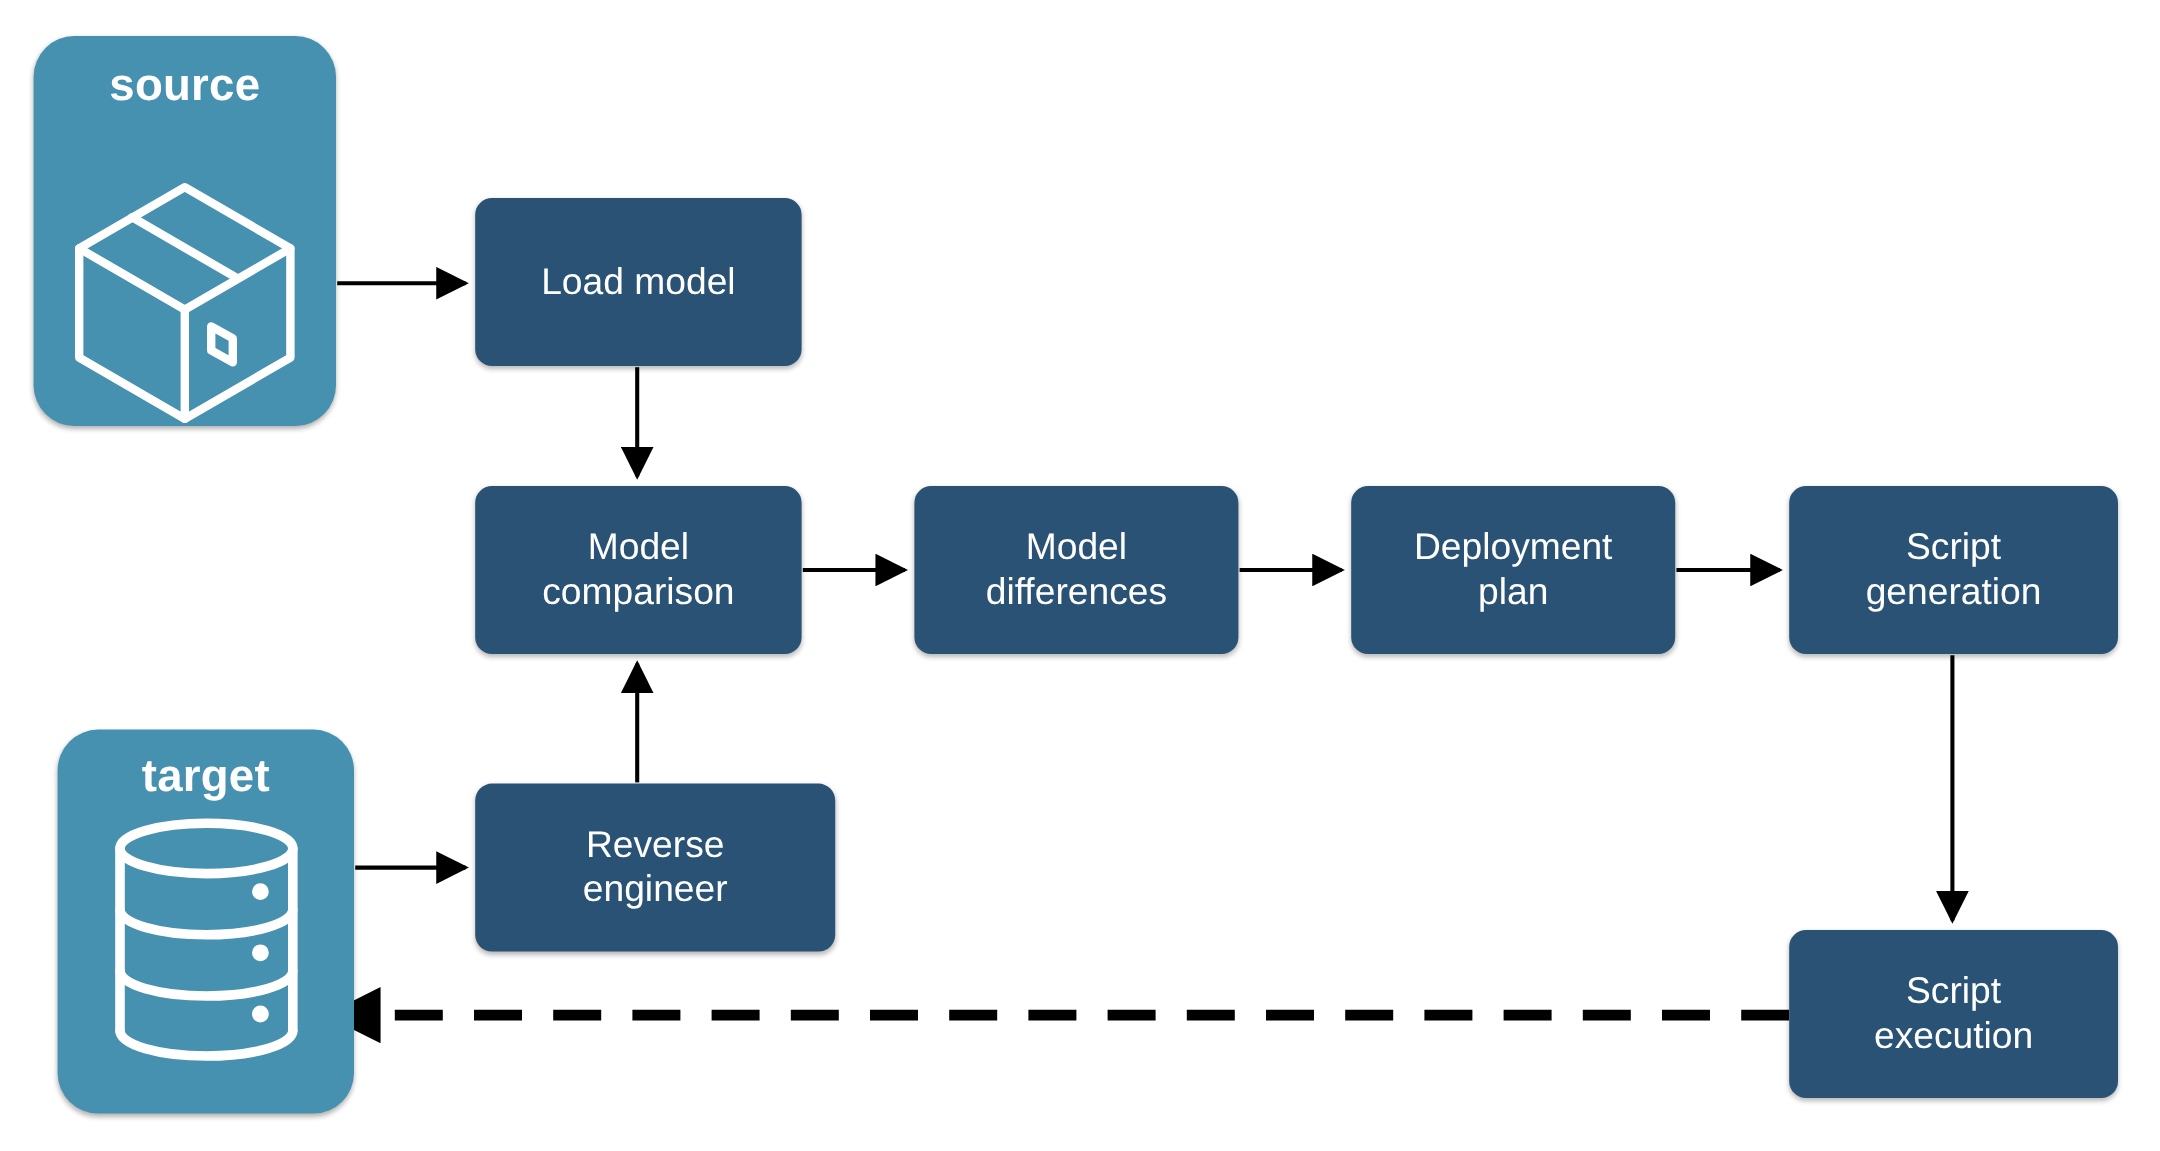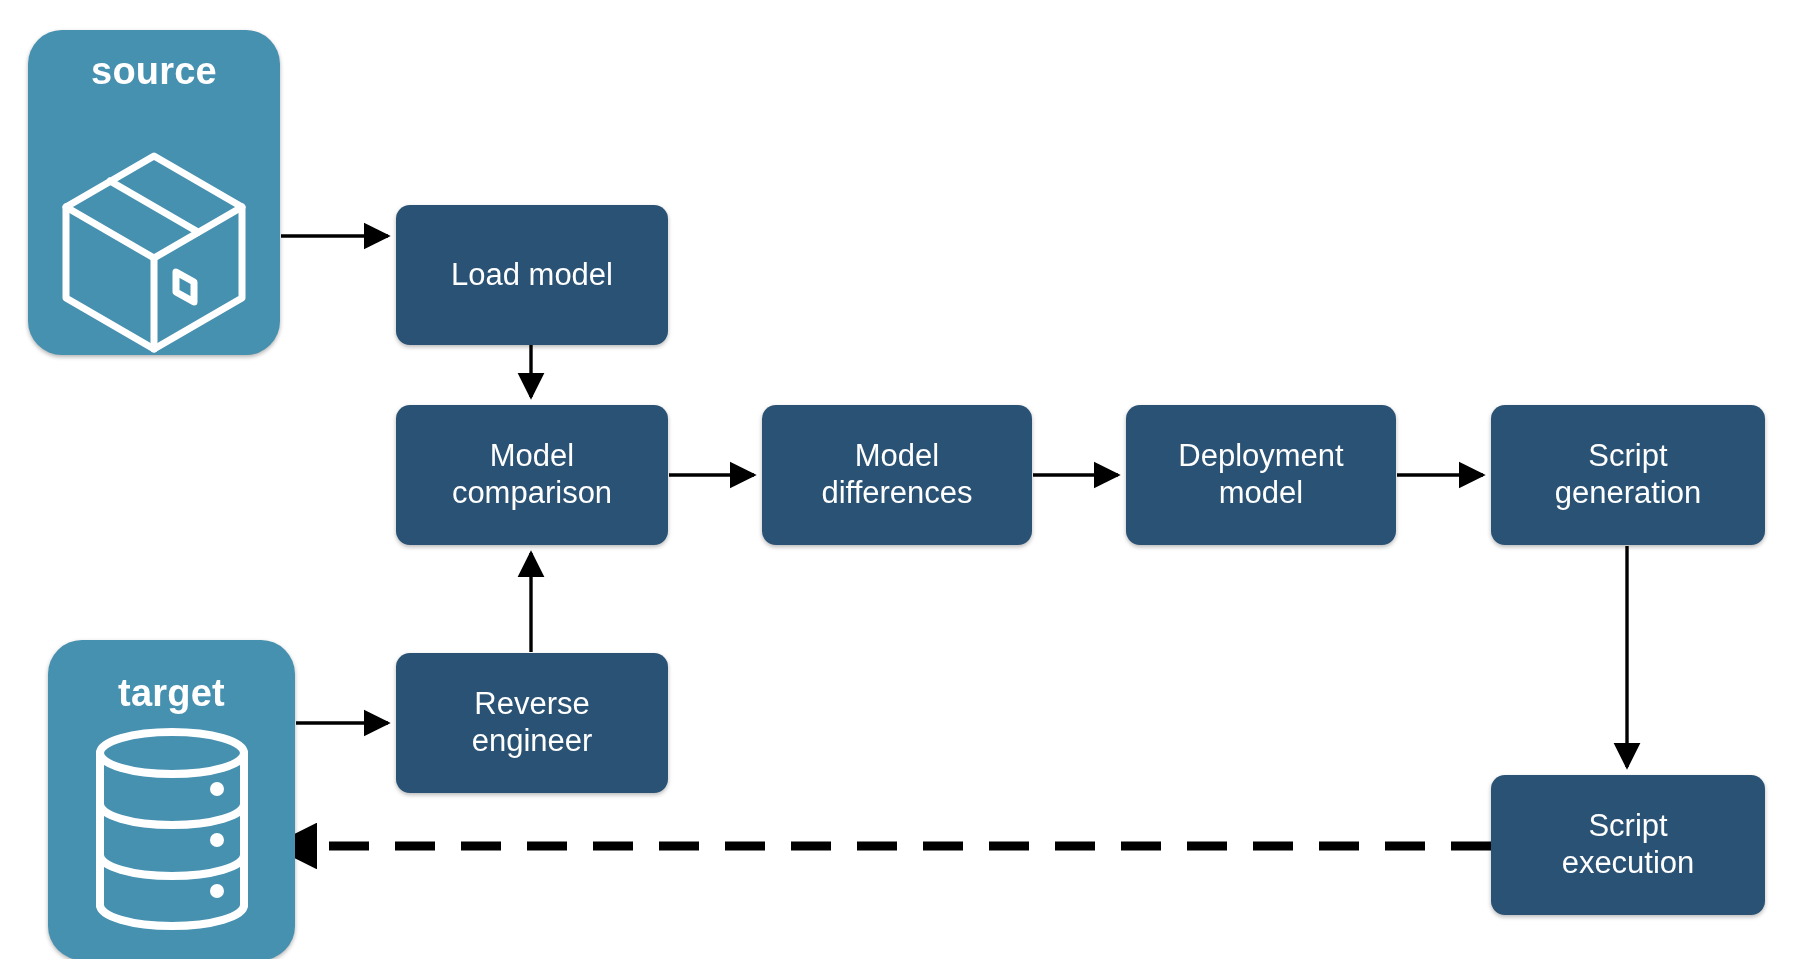--- a/index.html
+++ b/index.html
@@ -136,21 +136,21 @@
           <path d="M100 112 L100 203"></path>
 
           <path d="M56 35 L144 86"></path>
 
           <path d="M122 126 L140 136 L140 156 L122 146 Z"></path>
         </g>
       </svg>
     </div>
   </div>
 
-  <div class="endpoint" style="left: 48px; top: 640px; width: 247px; height: 320px; padding-top: 34px; --accent: #4690B0;">
+  <div class="endpoint" style="left: 48px; top: 608px; width: 247px; height: 320px; padding-top: 20px; --accent: #4690B0;">
     <div class="endpoint-label" style="color: rgb(255, 255, 255);">target</div>
     <div class="endpoint-icon" style="margin-top:14px;">
       <svg width="164" height="206" viewBox="0 0 164 206" aria-hidden="true">
         <g fill="none" stroke="#ffffff" stroke-width="8" stroke-linejoin="round" stroke-linecap="round">
 
           <path d="M10 27 L10 179"></path>
           <path d="M154 27 L154 179"></path>
 
           <ellipse cx="82" cy="27" rx="72" ry="21"></ellipse>
 
@@ -161,45 +161,45 @@
         </g>
         <g fill="#ffffff">
           <circle cx="127" cy="63" r="7"></circle>
           <circle cx="127" cy="114" r="7"></circle>
           <circle cx="127" cy="165" r="7"></circle>
         </g>
       </svg>
     </div>
   </div>
 
-  <div class="pbox" style="left: 396px; top: 165px; width: 272px; height: 140px; margin-top: 40px; --boxbg: #2A5274;">
+  <div class="pbox" style="left: 396px; top: 165px; width: 272px; height: 140px; --boxbg: #2A5274;">
     <span class="pbox-label" style="color: rgb(255, 255, 255);">Load model</span>
   </div>
 
   <div class="pbox" style="left: 396px; top: 405px; width: 272px; height: 140px; --boxbg: #2A5274;">
     <span class="pbox-label" style="color: rgb(255, 255, 255);">Model
 comparison</span>
   </div>
 
   <div class="pbox" style="left: 762px; top: 405px; width: 270px; height: 140px; --boxbg: #2A5274;">
     <span class="pbox-label" style="color: rgb(255, 255, 255);">Model
 differences</span>
   </div>
 
   <div class="pbox" style="left: 1126px; top: 405px; width: 270px; height: 140px; --boxbg: #2A5274;">
     <span class="pbox-label" style="color: rgb(255, 255, 255);">Deployment
-model</span>
+plan</span>
   </div>
 
   <div class="pbox" style="left: 1491px; top: 405px; width: 274px; height: 140px; --boxbg: #2A5274;">
     <span class="pbox-label" style="color: rgb(255, 255, 255);">Script
 generation</span>
   </div>
 
-  <div class="pbox" style="left: 396px; top: 653px; width: 272px; height: 140px; --boxbg: #2A5274;">
+  <div class="pbox" style="left: 396px; top: 653px; width: 300px; height: 140px; --boxbg: #2A5274;">
     <span class="pbox-label" style="color: rgb(255, 255, 255);">Reverse
 engineer</span>
   </div>
 
   <div class="pbox" style="left: 1491px; top: 775px; width: 274px; height: 140px; --boxbg: #2A5274;">
     <span class="pbox-label" style="color: rgb(255, 255, 255);">Script
 execution</span>
   </div>
 
 </div>

